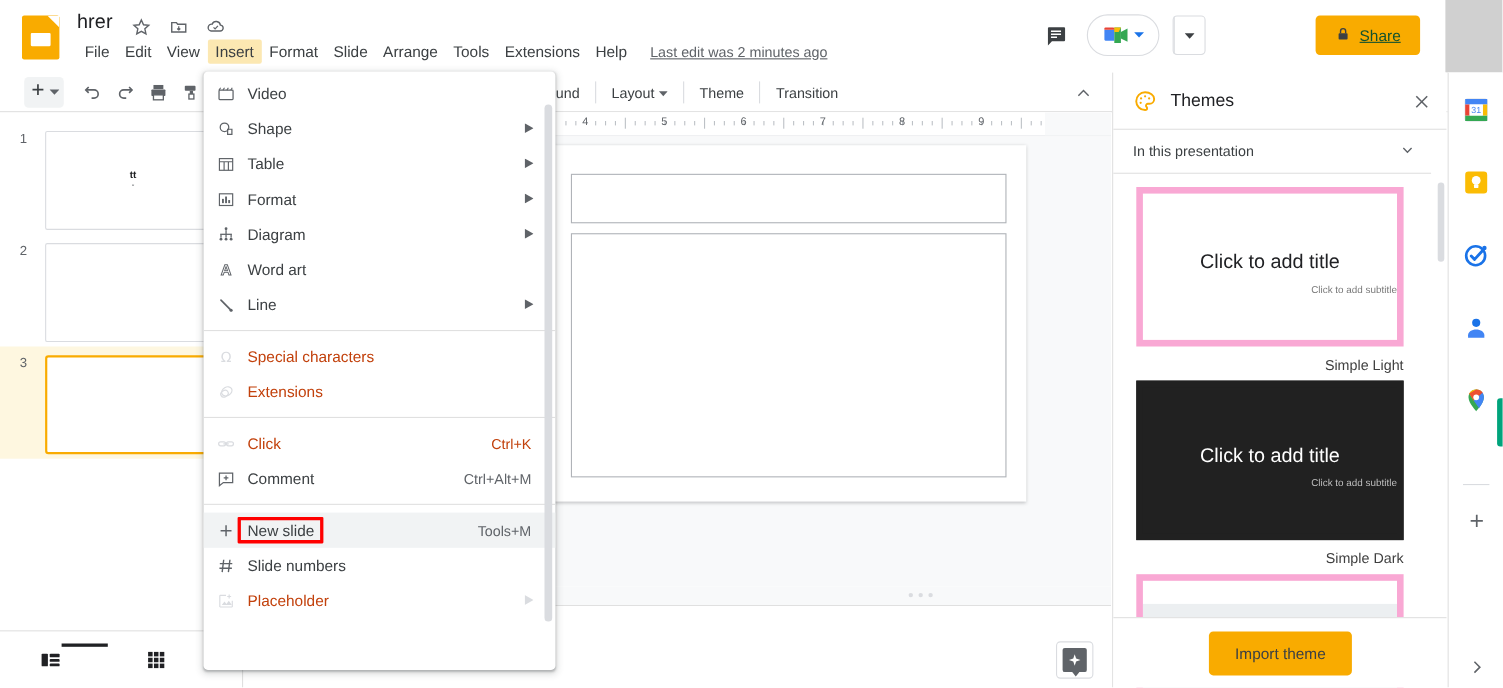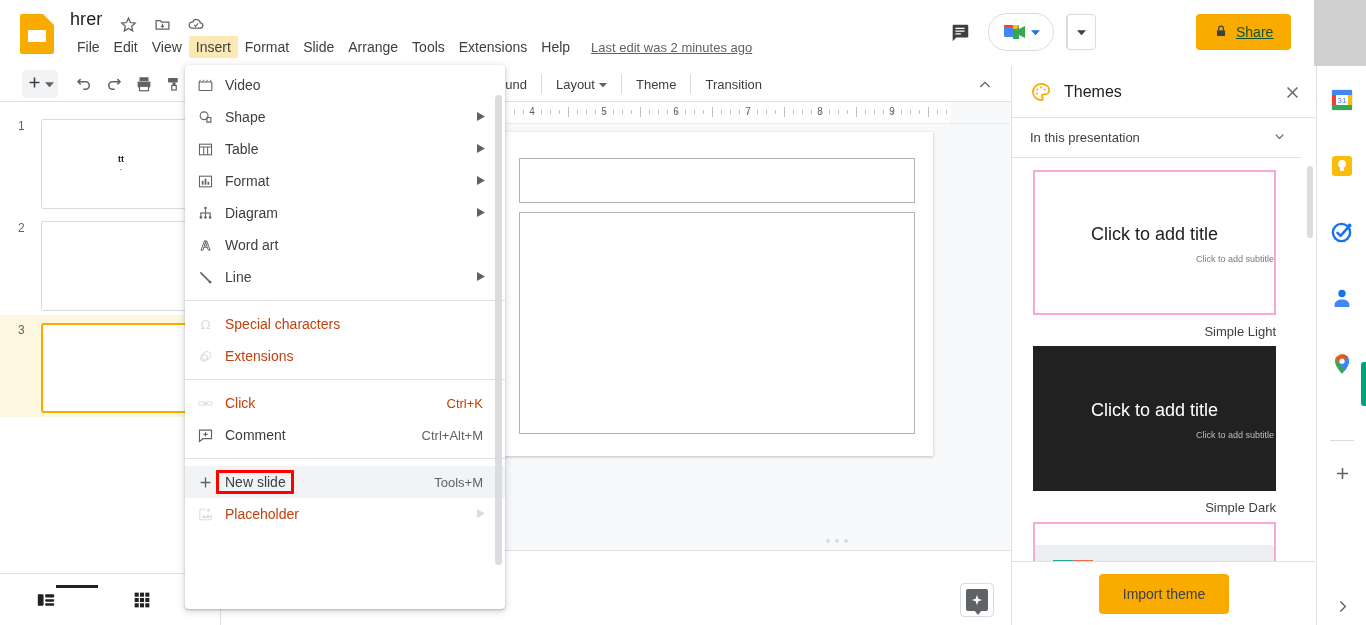--- a/index.html
+++ b/index.html
@@ -207,21 +207,21 @@
     position:absolute; left:0; top:52px; width:289px; height:40px;
     border-bottom:1px solid #e0e0e0; display:flex; align-items:center;
     padding:0 14px 0 18px; cursor:pointer; justify-content:space-between;
   }
   .tp-select span { font-size:13px; color:#3c4043; }
   .tp-scroll {
     position:absolute; left:0; top:93px; width:289px; height:469px; overflow:hidden;
   }
   .theme-card { position:absolute; left:21px; width:243px; cursor:pointer; }
   .theme-thumb {
-    width:243px; height:145px; border:2px solid #f9a8d4; position:relative; overflow:hidden;
+    width:243px; height:145px; border:6px solid #f9a8d4; position:relative; overflow:hidden;
   }
   .theme-thumb.light { background:#ffffff; }
   .theme-thumb.dark  { background:#212121; border-color:#212121; }
   .theme-thumb.third { background:#ffffff; }
   .tt-title {
     position:absolute; left:0; right:0; top:52px; text-align:center;
     font-size:18px; color:#202124;
   }
   .theme-thumb.dark .tt-title { color:#ffffff; }
   .tt-sub {
@@ -840,20 +840,28 @@
         <div class="mi hovered">
           <span class="mi-icon">
             <svg width="17" height="17" viewBox="0 0 24 24" fill="none" stroke="currentColor" stroke-width="1.9">
               <path d="M12 5v14M5 12h14"></path>
             </svg>
           </span>
           <span class="mi-label">New slide</span>
           <span class="mi-short">Tools+M</span>
           <div class="redbox"></div>
         </div>
+        <div class="mi">
+          <span class="mi-icon">
+            <svg width="17" height="17" viewBox="0 0 24 24" fill="none" stroke="currentColor" stroke-width="1.8">
+              <path d="M9 4L7 20M17 4l-2 16M4 9h16M3.5 15h16"></path>
+            </svg>
+          </span>
+          <span class="mi-label">Slide numbers</span>
+        </div>
         <div class="mi disabled">
           <span class="mi-icon">
             <svg width="17" height="17" viewBox="0 0 24 24" fill="none" stroke="currentColor" stroke-width="1.5">
               <path d="M4 4.5h8M4 4.5v15M4 19.5h16M20 19.5v-8"></path>
               <path d="M6.5 17l3.5-4.5 2.5 3 3-4 4 5.5z" fill="currentColor" stroke="none"></path>
               <path d="M16 3.5v5M13.5 6h5"></path>
             </svg>
           </span>
           <span class="mi-label">Placeholder</span>
           <span class="mi-arrow"><svg width="8" height="9" viewBox="0 0 8 9" fill="currentColor">

